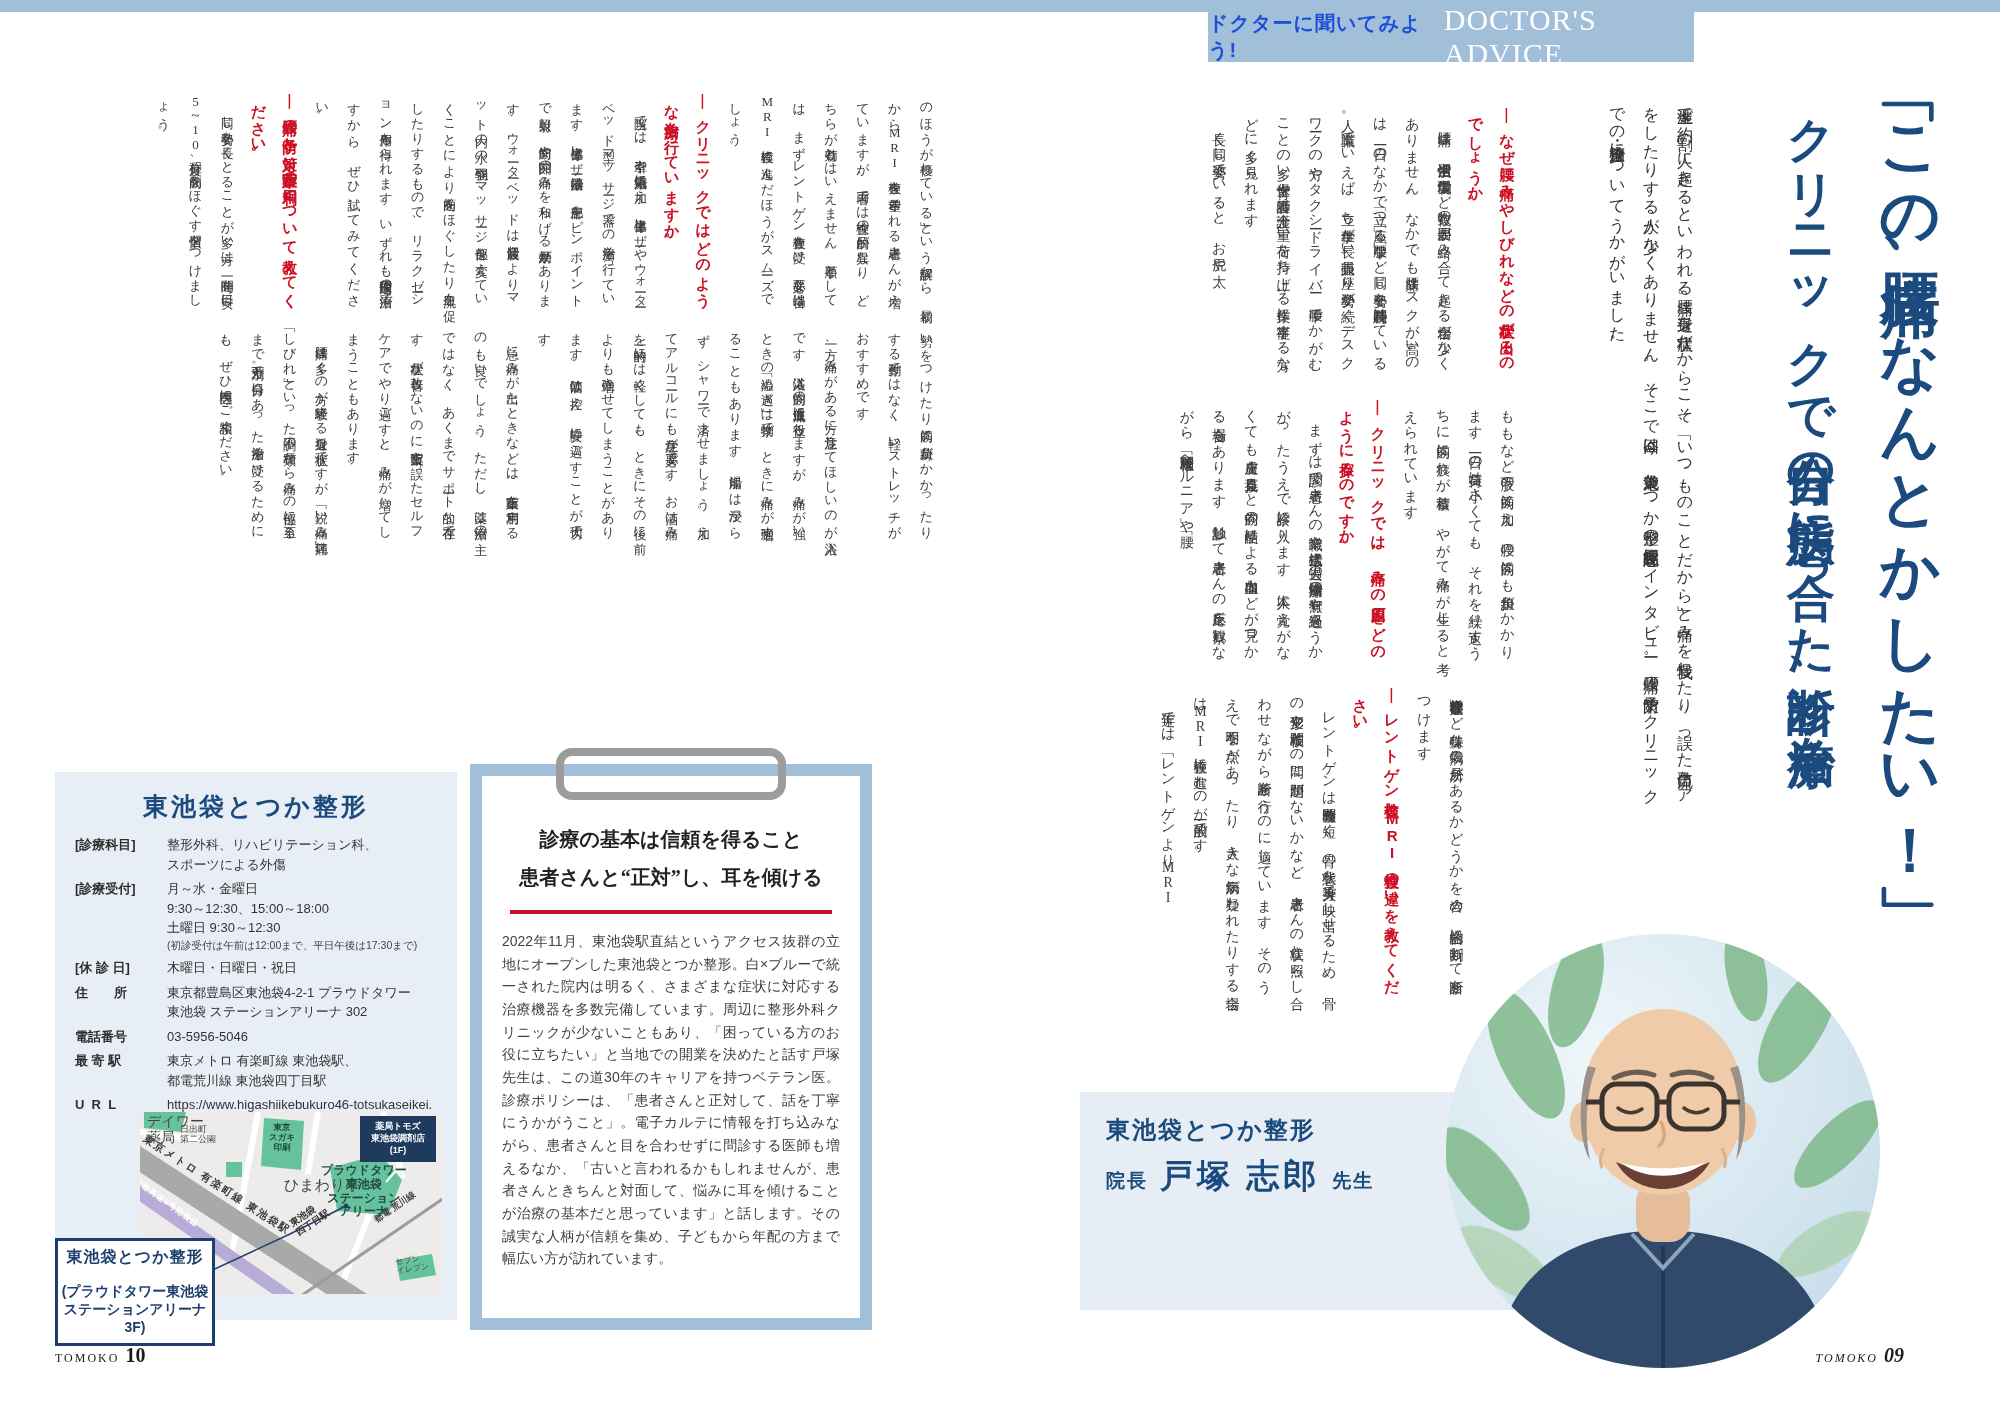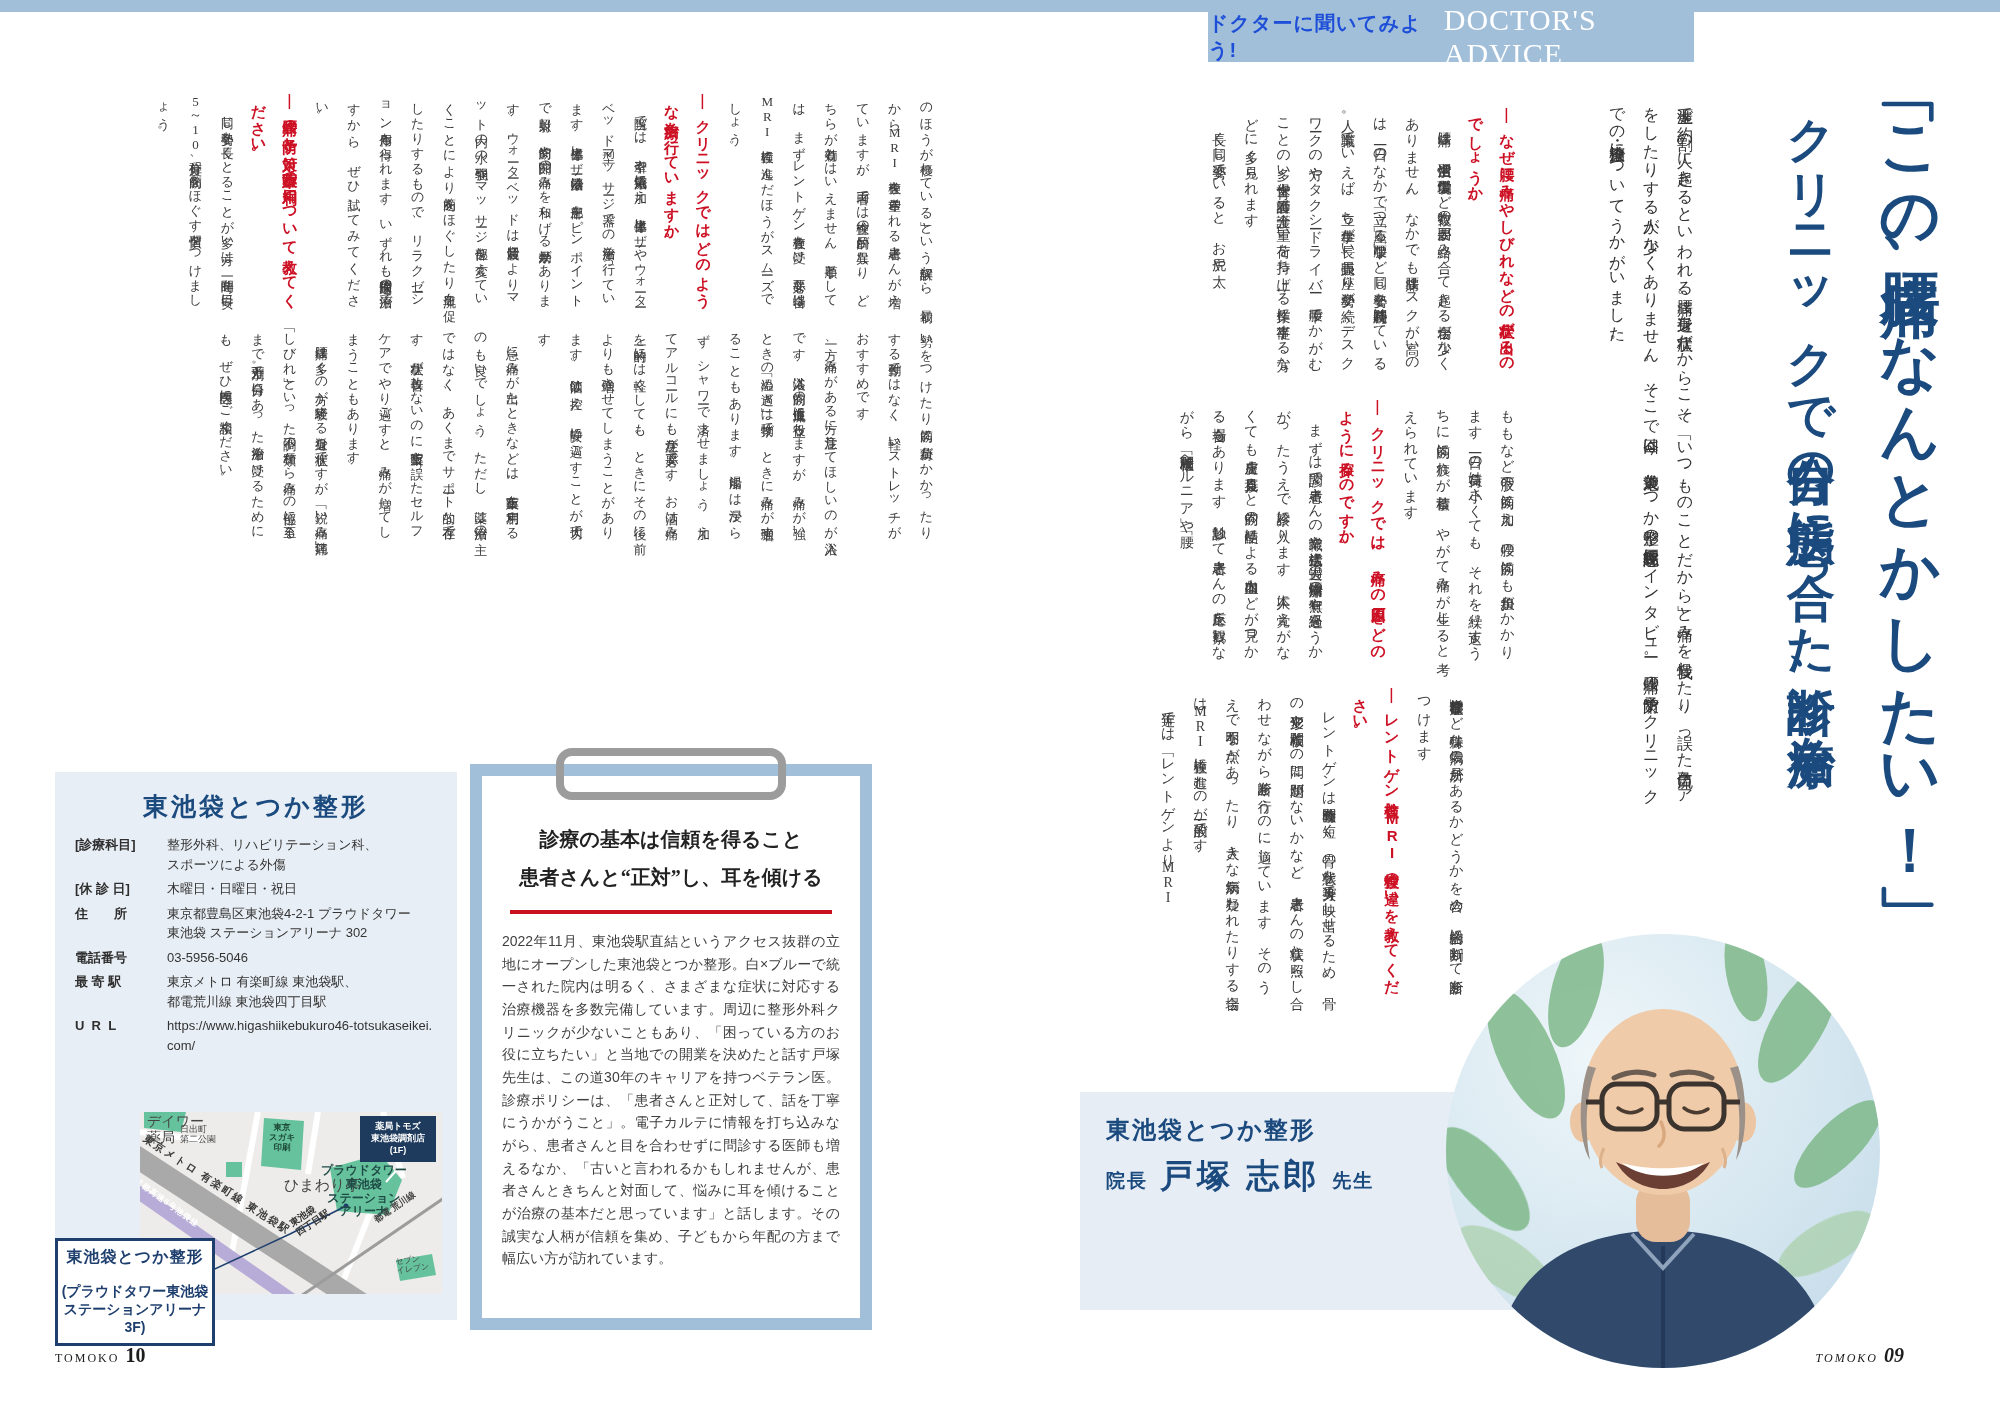--- a/index.html
+++ b/index.html
@@ -201,20 +201,26 @@
 
   <div class="clinic-card">
     <div class="clinic-title">東池袋とつか整形</div>
     <div>
         <div class="clinic-row">
           <div class="clinic-label">[診療科目]</div>
           <div class="clinic-value">整形外科、リハビリテーション科、
 スポーツによる外傷</div>
         </div>
         <div class="clinic-row">
+          <div class="clinic-label">[診療受付]</div>
+          <div class="clinic-value">月～水・金曜日
+9:30～12:30、15:00～18:00
+土曜日 9:30～12:30<div class="clinic-note">(初診受付は午前は12:00まで、平日午後は17:30まで)</div></div>
+        </div>
+        <div class="clinic-row">
           <div class="clinic-label">[休 診 日]</div>
           <div class="clinic-value">木曜日・日曜日・祝日</div>
         </div>
         <div class="clinic-row">
           <div class="clinic-label">住　　所</div>
           <div class="clinic-value">東京都豊島区東池袋4-2-1 プラウドタワー
 東池袋 ステーションアリーナ 302</div>
         </div>
         <div class="clinic-row">
           <div class="clinic-label">電話番号</div>

